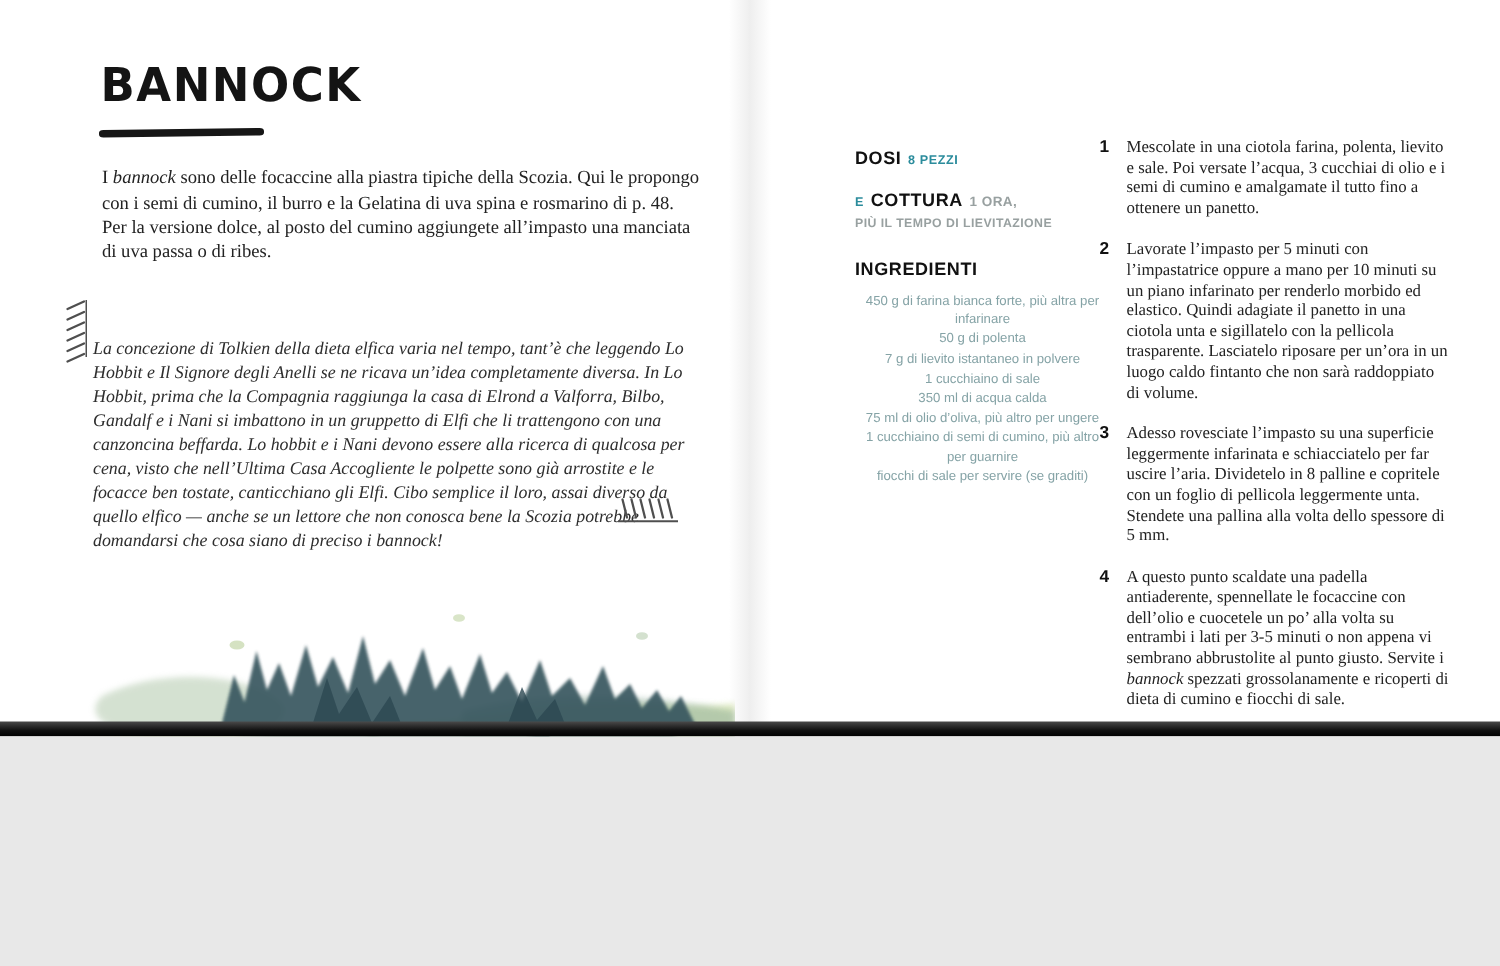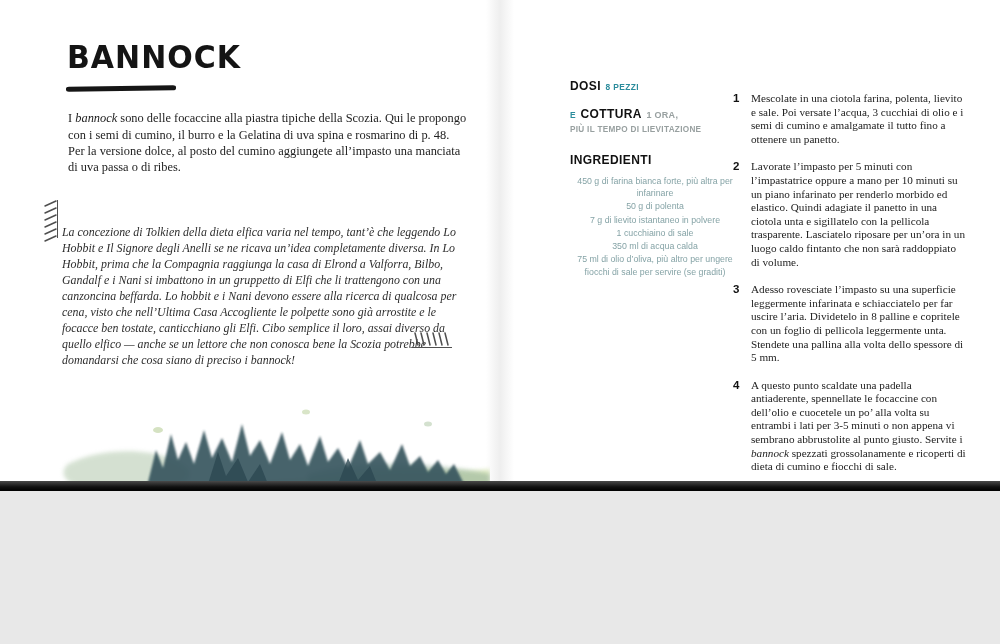--- a/index.html
+++ b/index.html
@@ -22,21 +22,21 @@
          font-size:11.9px;line-height:16px;color:#2e2e2e;}
   .qmark-open{position:absolute;left:42px;top:198px;}
   .qmark-close{position:absolute;left:410px;top:330px;}
   .footer-left{position:absolute;left:40px;top:608px;font-family:"Liberation Sans",sans-serif;
                font-weight:normal;white-space:nowrap;}
   .pgnum{font-size:11.5px;color:#111;}
   .foot-word{font-size:8.6px;letter-spacing:0.6px;margin-left:6px;color:#111;}
   .foot-word.teal{color:var(--teal);margin-left:3px;}
   
   :root{--teal:#2b8c9c;--teal-soft:#85a3a6;--gray:#98a0a0;}
-  .info-col{position:absolute;left:570px;top:76px;width:172px;font-family:"Liberation Sans",sans-serif;}
+  .info-col{position:absolute;left:570px;top:96px;width:172px;font-family:"Liberation Sans",sans-serif;}
   .dosi{margin-bottom:12px;}
   .h-big{font-weight:bold;font-size:12px;letter-spacing:0.4px;color:#111;}
   .h-small-teal{font-weight:bold;font-size:8.4px;letter-spacing:0.4px;color:var(--teal);}
   .h-big-teal{font-weight:bold;font-size:12px;letter-spacing:0.4px;color:var(--teal);}
   .u-teal{text-decoration:underline;text-decoration-color:var(--teal);text-decoration-thickness:2px;text-underline-offset:2px;}
   .tempi{margin-bottom:14px;line-height:14px;}
   .time-gray{font-weight:bold;font-size:9px;letter-spacing:0.3px;color:var(--gray);}
   .time-extra{font-weight:bold;font-size:8.2px;letter-spacing:0.3px;color:var(--gray);margin-top:1px;}
   .ingredienti-head{margin-top:16px;margin-bottom:8px;}
   .ingredient-list{list-style:none;margin:0;padding:0;width:170px;text-align:center;}
@@ -153,20 +153,21 @@
       <div class="time-extra">PIÙ IL TEMPO DI LIEVITAZIONE</div>
     </div>
     <div class="h-big ingredienti-head">INGREDIENTI</div>
     <ul class="ingredient-list">
       <li>450 g di farina bianca forte, più altra per infarinare</li>
       <li>50 g di polenta</li>
       <li>7 g di lievito istantaneo in polvere</li>
       <li>1 cucchiaino di sale</li>
       <li>350 ml di acqua calda</li>
       <li>75 ml di olio d’oliva, più altro per ungere</li>
+      <li>1 cucchiaino di semi di cumino, più altro per guarnire</li>
       <li>fiocchi di sale per servire (se graditi)</li>
     </ul>
   </div>
 
   <div class="steps-col">
     <div class="step">
       <span class="step-num">1</span>
       <span class="step-text">Mescolate in una ciotola farina, polenta, lievito e sale. Poi versate l’acqua, 3 cucchiai di olio e i semi di cumino e amalgamate il tutto fino a ottenere un panetto.</span>
     </div>
     <div class="step">

